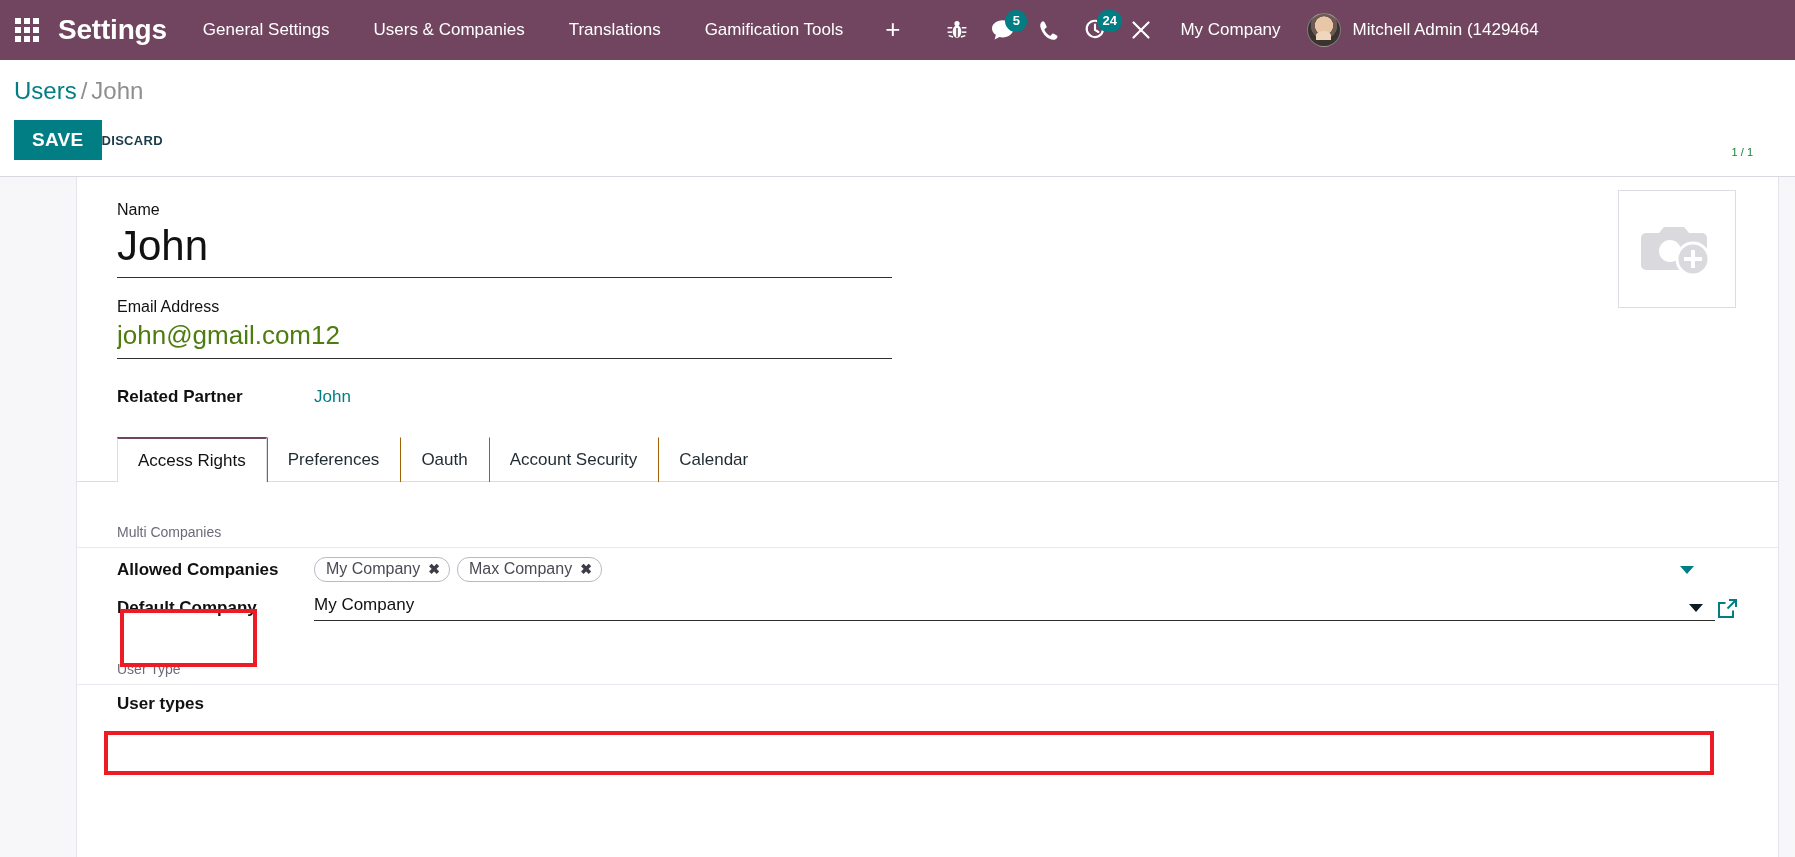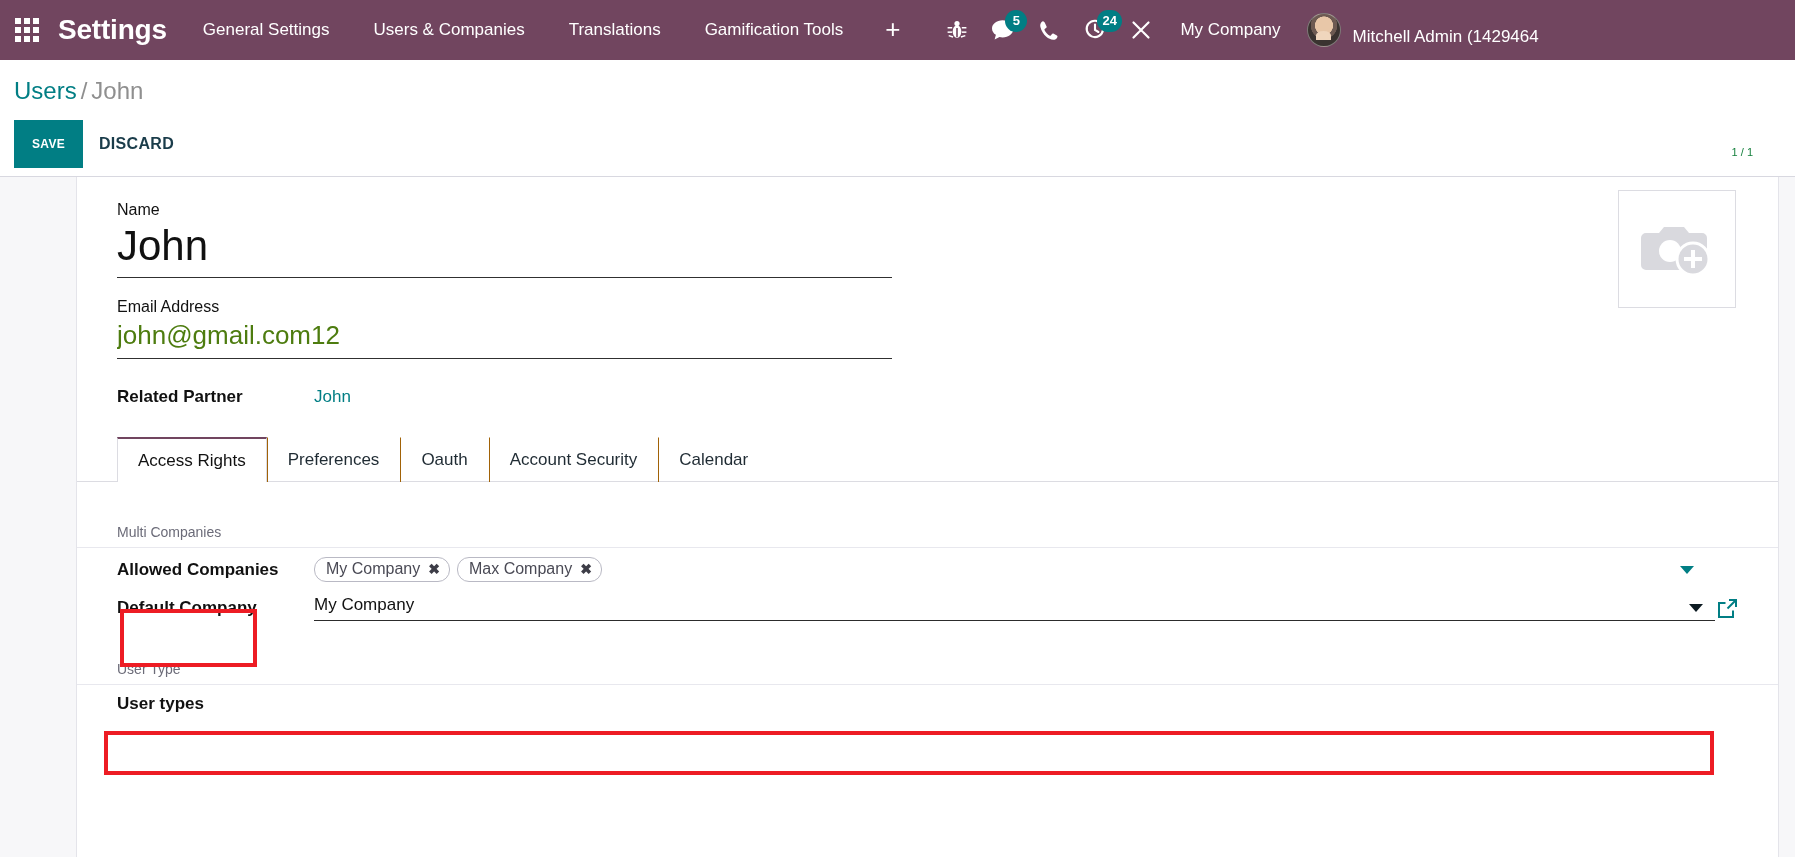--- a/index.html
+++ b/index.html
@@ -75,21 +75,21 @@
     font-weight: bold;
     line-height: 22px;
     text-align: center;
   }
   .company-name {
     padding: 0 16px;
     font-size: 17px;
     white-space: nowrap;
   }
   .user-menu {
-    display: flex; align-items: flex-end;
+    display: flex; align-items: center;
     padding-left: 10px;
     white-space: nowrap;
   }
   .avatar-sm {
     width: 34px; height: 34px; border-radius: 50%;
     background: radial-gradient(circle at 50% 36%, #e8c7a8 0 34%, #6d5a52 36% 50%, #3a3330 52% 100%);
     border: 1px solid rgba(255,255,255,.35);
     margin-right: 12px;
     flex: 0 0 auto;
     overflow: hidden;
@@ -111,31 +111,31 @@
     height: 117px;
   }
   .breadcrumb { font-size: 24px; line-height: 30px; }
   .bc-link { color: #017e84; cursor: pointer; }
   .bc-sep { color: #8f8f8f; padding: 0 4px; }
   .bc-current { color: #8f8f8f; }
   .cp-buttons { margin-top: 14px; display: flex; align-items: center; }
   .btn-save {
     background: #017e84; color: #fff;
     border: none;
-    font-size: 12px; font-weight: bold;
+    font-size: 19px; font-weight: bold;
     letter-spacing: .3px;
-    padding: 17px 18px;
+    padding: 9px 18px;
     cursor: pointer;
   }
   .btn-discard {
     background: transparent; border: none;
     color: #1a3c4a;
-    font-size: 16px; font-weight: bold;
+    font-size: 13px; font-weight: bold;
     letter-spacing: .3px;
-    padding: 9px 16px;
+    padding: 9px 0;
     cursor: pointer;
   }
   .pager {
     position: absolute;
     right: 42px; bottom: 18px;
     font-size: 11px;
     color: #15803d;
     white-space: nowrap;
   }
 

